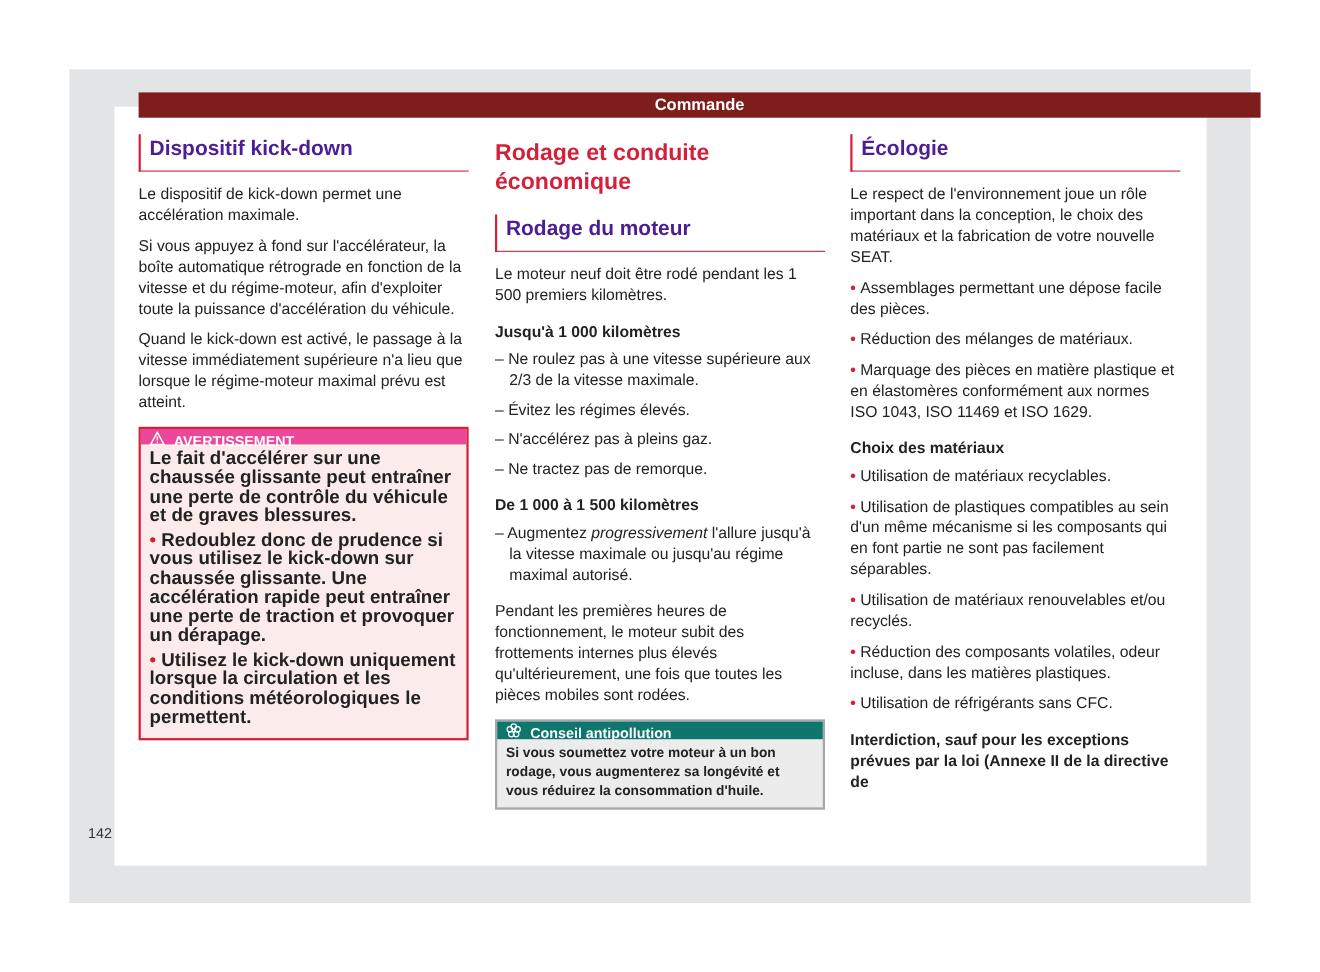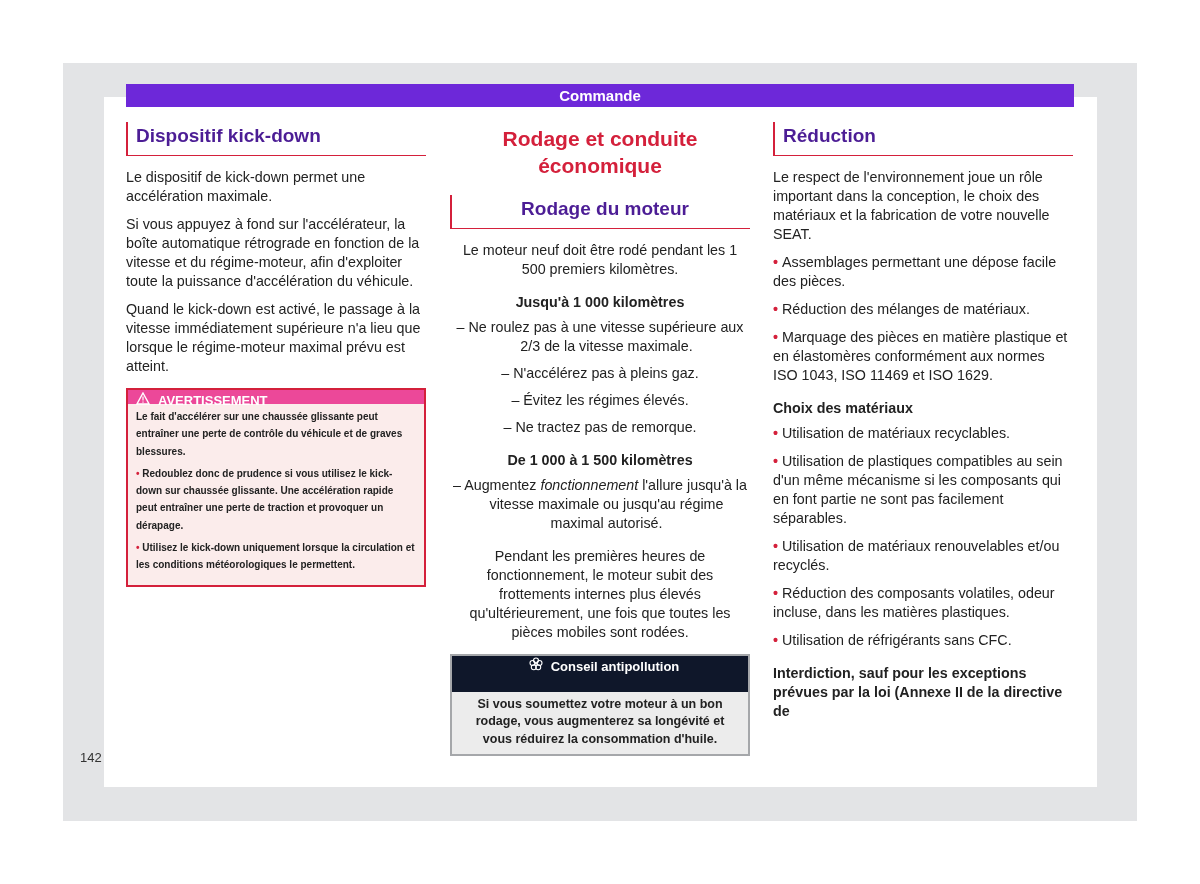--- a/index.html
+++ b/index.html
@@ -1,37 +1,37 @@
 <!DOCTYPE html>
 <html><head>
 <meta charset="utf-8">
 <style>
   html, body { margin:0; padding:0; }
   body { width:1200px; height:884px; background:#ffffff; position:relative; overflow:hidden;
          font-family:"Liberation Sans", sans-serif; color:#222; }
   .frame { position:absolute; left:63px; top:63px; width:1074px; height:758px; background:#e3e4e6; }
   .page { position:absolute; left:104px; top:97px; width:993px; height:690px; background:#ffffff; }
-  .header-bar { position:absolute; left:126px; top:84px; width:948px; height:23px; background:#6d28d9;
+  .header-bar { position:absolute; left:126px; top:84px; width:1020px; height:23px; background:#7f1d1d;
                 color:#fff; font-weight:bold; font-size:15px; line-height:23px; text-align:center; }
   .pagenum { position:absolute; left:80px; top:750px; font-size:13px; color:#333; }
   .col { position:absolute; top:122px; width:300px; font-size:14.3px; line-height:19px; }
-  .col1 { left:126px; } .col2 { left:450px;text-align:center; } .col3 { left:773px; }
+  .col1 { left:126px; } .col2 { left:450px; } .col3 { left:773px; }
   .sec-head { border-left:2px solid #d4203b; border-bottom:1px solid #d4203b; padding:3px 0 9px 8px;
               font-weight:bold; font-size:19px; line-height:21px; margin-bottom:12px; color:#4c1d95; }
   .big-title { color:#d4203b; font-weight:bold; font-size:21px; line-height:27px; margin:3px 0 16px 0; }
   p { margin:0 0 9px 0; }
   .bold-head { font-weight:bold; margin:14px 0 6px 0; }
   .dash-item { padding-left:13px; text-indent:-13px; margin-bottom:8px; }
   .bullet { color:#d4203b; font-weight:bold; }
   .warn { border:2px solid #d4203b; background:#fbeceb; margin-top:12px; }
   .warn-head { background:#ec4899; color:#fff; font-weight:bold; font-size:13px; height:14px; line-height:22px; padding-left:8px; }
-  .warn-body { padding:4px 8px 6px 8px; font-weight:bold; font-size:10px; line-height:17.3px; color:#222; }
+  .warn-body { padding:4px 8px 6px 8px; font-weight:bold; font-size:17px; line-height:17.3px; color:#222; }
   .warn-body p { margin:0 0 5px 0; }
   .tip { border:2px solid #a5a7aa; background:#ececec; margin-top:12px; }
-  .tip-head { background:#0f172a; color:#fff; font-weight:bold; font-size:13px; height:36px; line-height:22px; padding-left:8px; }
+  .tip-head { background:#0f766e; color:#fff; font-weight:bold; font-size:13px; height:16px; line-height:22px; padding-left:8px; }
   .tip-body { padding:4px 8px 6px 8px; font-weight:bold; font-size:12.5px; line-height:17.3px; color:#222; }
   .icon-inline { display:inline-block; margin-right:8px; }
 </style>
 </head>
 <body>
 
 <div class="frame"></div>
 <div class="page"></div>
 <div class="header-bar">Commande</div>
 <div class="pagenum">142</div>
@@ -58,25 +58,25 @@
     </div>
   </div>
 </div>
 
 <div class="col col2">
   <div class="big-title">Rodage et conduite économique</div>
   <div class="sec-head">Rodage du moteur</div>
   <p>Le moteur neuf doit être rodé pendant les 1 500 premiers kilomètres.</p>
   <div class="bold-head">Jusqu'à 1 000 kilomètres</div>
   <div class="dash-item">– <span>Ne roulez pas à une vitesse supérieure aux 2/3 de la vitesse maximale.</span></div>
+  <div class="dash-item">– <span>Évitez les régimes élevés.</span></div>
   <div class="dash-item">– <span>N'accélérez pas à pleins gaz.</span></div>
-  <div class="dash-item">– <span>Évitez les régimes élevés.</span></div>
   <div class="dash-item">– <span>Ne tractez pas de remorque.</span></div>
   <div class="bold-head">De 1 000 à 1 500 kilomètres</div>
-  <div class="dash-item">– <span>Augmentez </span><em>fonctionnement</em><span> l'allure jusqu'à la vitesse maximale ou jusqu'au régime maximal autorisé.</span></div>
+  <div class="dash-item">– <span>Augmentez </span><em>progressivement</em><span> l'allure jusqu'à la vitesse maximale ou jusqu'au régime maximal autorisé.</span></div>
   <p style="margin-top:14px">Pendant les premières heures de fonctionnement, le moteur subit des frottements internes plus élevés qu'ultérieurement, une fois que toutes les pièces mobiles sont rodées.</p>
   <div class="tip">
     <div class="tip-head">
       <span class="icon-inline">
         <svg width="14" height="14" viewBox="0 0 14 14">
             <g fill="none" stroke="#fff" stroke-width="1.1">
               <circle cx="7" cy="3.5" r="2.5"></circle>
               <circle cx="10.5" cy="6" r="2.5"></circle>
               <circle cx="9.2" cy="10.3" r="2.5"></circle>
               <circle cx="4.8" cy="10.3" r="2.5"></circle>
@@ -84,21 +84,21 @@
               <circle cx="7" cy="7.2" r="1.3"></circle>
             </g>
           </svg>
       </span><span>Conseil antipollution</span>
     </div>
     <div class="tip-body">Si vous soumettez votre moteur à un bon rodage, vous augmenterez sa longévité et vous réduirez la consommation d'huile.</div>
   </div>
 </div>
 
 <div class="col col3">
-  <div class="sec-head">Réduction</div>
+  <div class="sec-head">Écologie</div>
   <p>Le respect de l'environnement joue un rôle important dans la conception, le choix des matériaux et la fabrication de votre nouvelle SEAT.</p>
   <p><span class="bullet">• </span><span>Assemblages permettant une dépose facile des pièces.</span></p>
   <p><span class="bullet">• </span><span>Réduction des mélanges de matériaux.</span></p>
   <p><span class="bullet">• </span><span>Marquage des pièces en matière plastique et en élastomères conformément aux normes ISO 1043, ISO 11469 et ISO 1629.</span></p>
   <div class="bold-head">Choix des matériaux</div>
   <p><span class="bullet">• </span><span>Utilisation de matériaux recyclables.</span></p>
   <p><span class="bullet">• </span><span>Utilisation de plastiques compatibles au sein d'un même mécanisme si les composants qui en font partie ne sont pas facilement séparables.</span></p>
   <p><span class="bullet">• </span><span>Utilisation de matériaux renouvelables et/ou recyclés.</span></p>
   <p><span class="bullet">• </span><span>Réduction des composants volatiles, odeur incluse, dans les matières plastiques.</span></p>
   <p><span class="bullet">• </span><span>Utilisation de réfrigérants sans CFC.</span></p>

